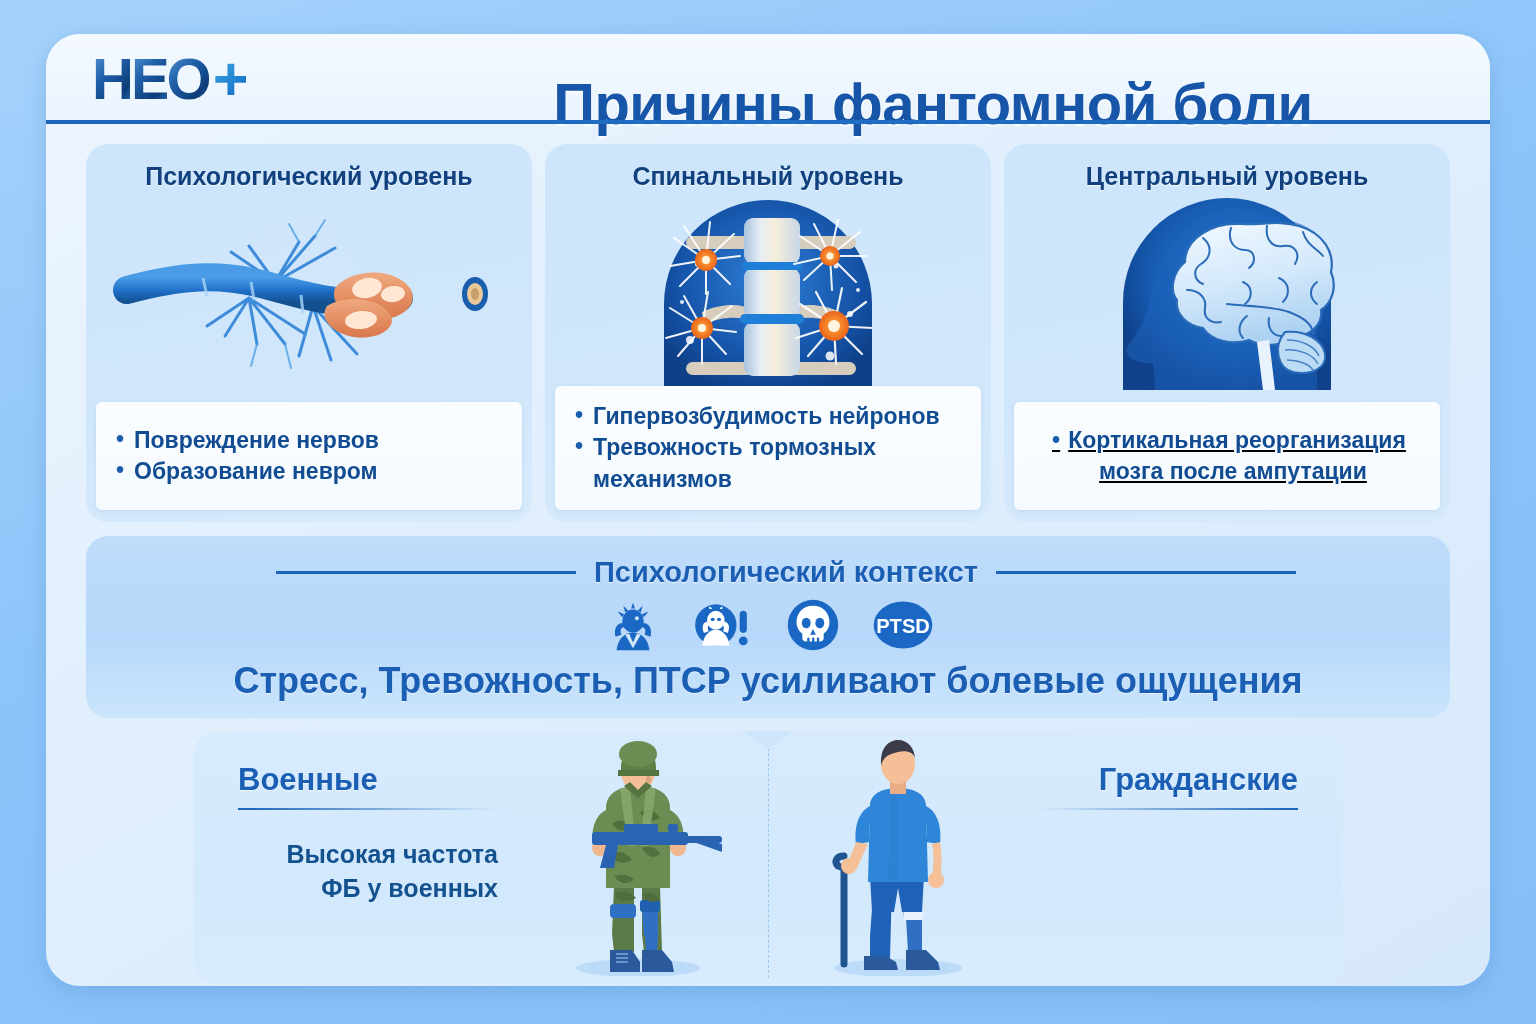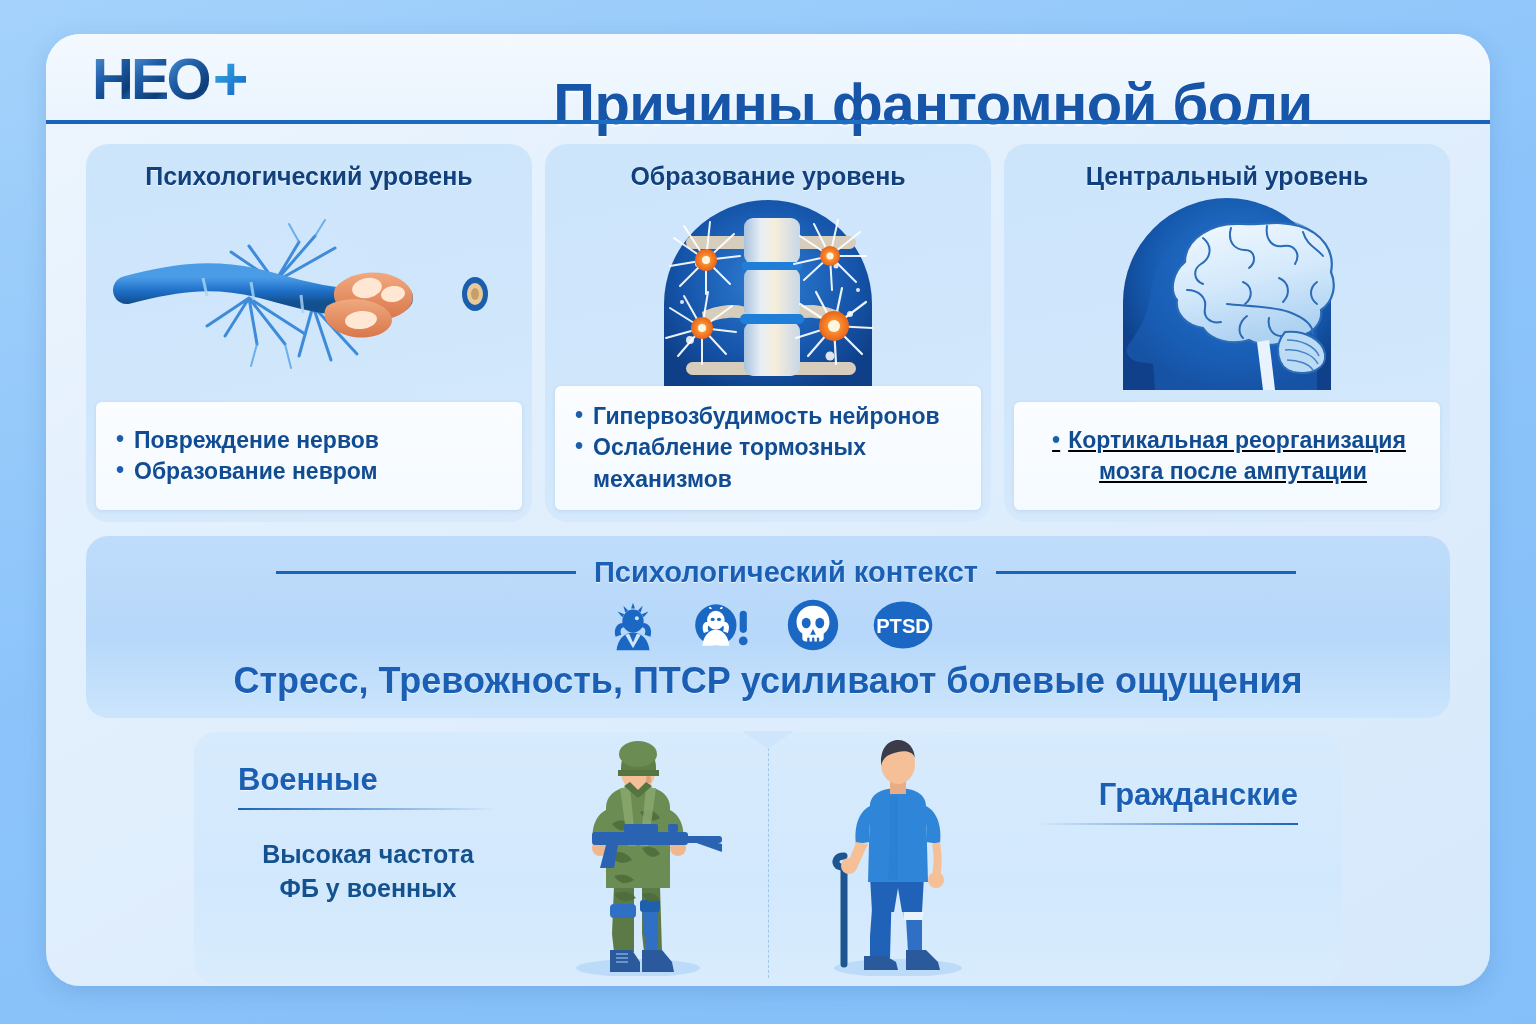--- a/index.html
+++ b/index.html
@@ -147,32 +147,32 @@
   }
   .notch {
     position:absolute; top:-1px; left:50%; transform: translateX(-50%);
     width: 0; height: 0;
     border-left: 26px solid transparent;
     border-right: 26px solid transparent;
     border-top: 18px solid #cfe5fb; z-index: 7;
   }
   .grp-text { position:absolute; top: 30px; width: 260px; }
   .group.left  .grp-text { left: 44px; }
-  .group.right .grp-text { right: 44px; text-align: right; margin-top: 15px; }
+  .group.right .grp-text { right: 44px; text-align: right; }
   .grp-title {
     font-size: 31px; font-weight: 800; color: #1a5fb4;
     text-shadow: 0 1px 1px rgba(255,255,255,.7);
   }
   .grp-rule { height: 2px; background: linear-gradient(90deg,#1a63b8,rgba(26,99,184,0)); margin-top: 10px; }
   .group.right .grp-rule { background: linear-gradient(270deg,#1a63b8,rgba(26,99,184,0)); }
   .grp-desc {
     margin-top: 28px; font-size: 25px; font-weight: 700; color:#14528f;
     line-height: 1.35;
   }
-  .group.left .grp-desc { text-align: center; }
+  .group.left .grp-desc { text-align: right; }
   .figure { position:absolute; bottom: 0; height: 240px; width: 220px; }
   .group.left  .figure { right: 20px; bottom: 8px; }
   .group.right .figure { left: 18px; bottom: 8px; }
   .figure svg { width:100%; height:100%; }
 </style>
 </head>
 <body>
 
 <div id="panel">
 
@@ -243,21 +243,21 @@
       </div>
       <div class="fact-box">
         <ul>
           <li>Повреждение нервов</li>
           <li>Образование невром</li>
         </ul>
       </div>
     </div>
 
     <div class="level-card">
-      <div class="level-title">Образование уровень</div>
+      <div class="level-title">Спинальный уровень</div>
       <div class="illus">
         <svg viewBox="0 0 420 208" preserveAspectRatio="xMidYMid meet">
           <defs>
             <radialGradient id="spineBg" cx="50%" cy="42%" r="62%">
               <stop offset="0%" stop-color="#2f7fd6"></stop>
                 <stop offset="70%" stop-color="#1453a8"></stop>
                 <stop offset="100%" stop-color="#0f3f86"></stop>
             </radialGradient>
             <linearGradient id="vertG" x1="0" y1="0" x2="1" y2="0">
               <stop offset="0%" stop-color="#a8c3de"></stop>
@@ -329,21 +329,21 @@
               </g>
               <circle r="15" fill="url(#nodeG)"></circle>
                 <circle r="6" fill="#fff6e2"></circle>
             </g>
           </g>
         </svg>
       </div>
       <div class="fact-box">
         <ul>
           <li>Гипервозбудимость нейронов</li>
-          <li>Ослабление тормозных</li>
+          <li>Тревожность тормозных</li>
           <li class="cont">механизмов</li>
         </ul>
       </div>
     </div>
 
     <div class="level-card">
       <div class="level-title">Центральный уровень</div>
       <div class="illus">
         <svg viewBox="0 0 420 208" preserveAspectRatio="xMidYMid meet">
           <defs>

